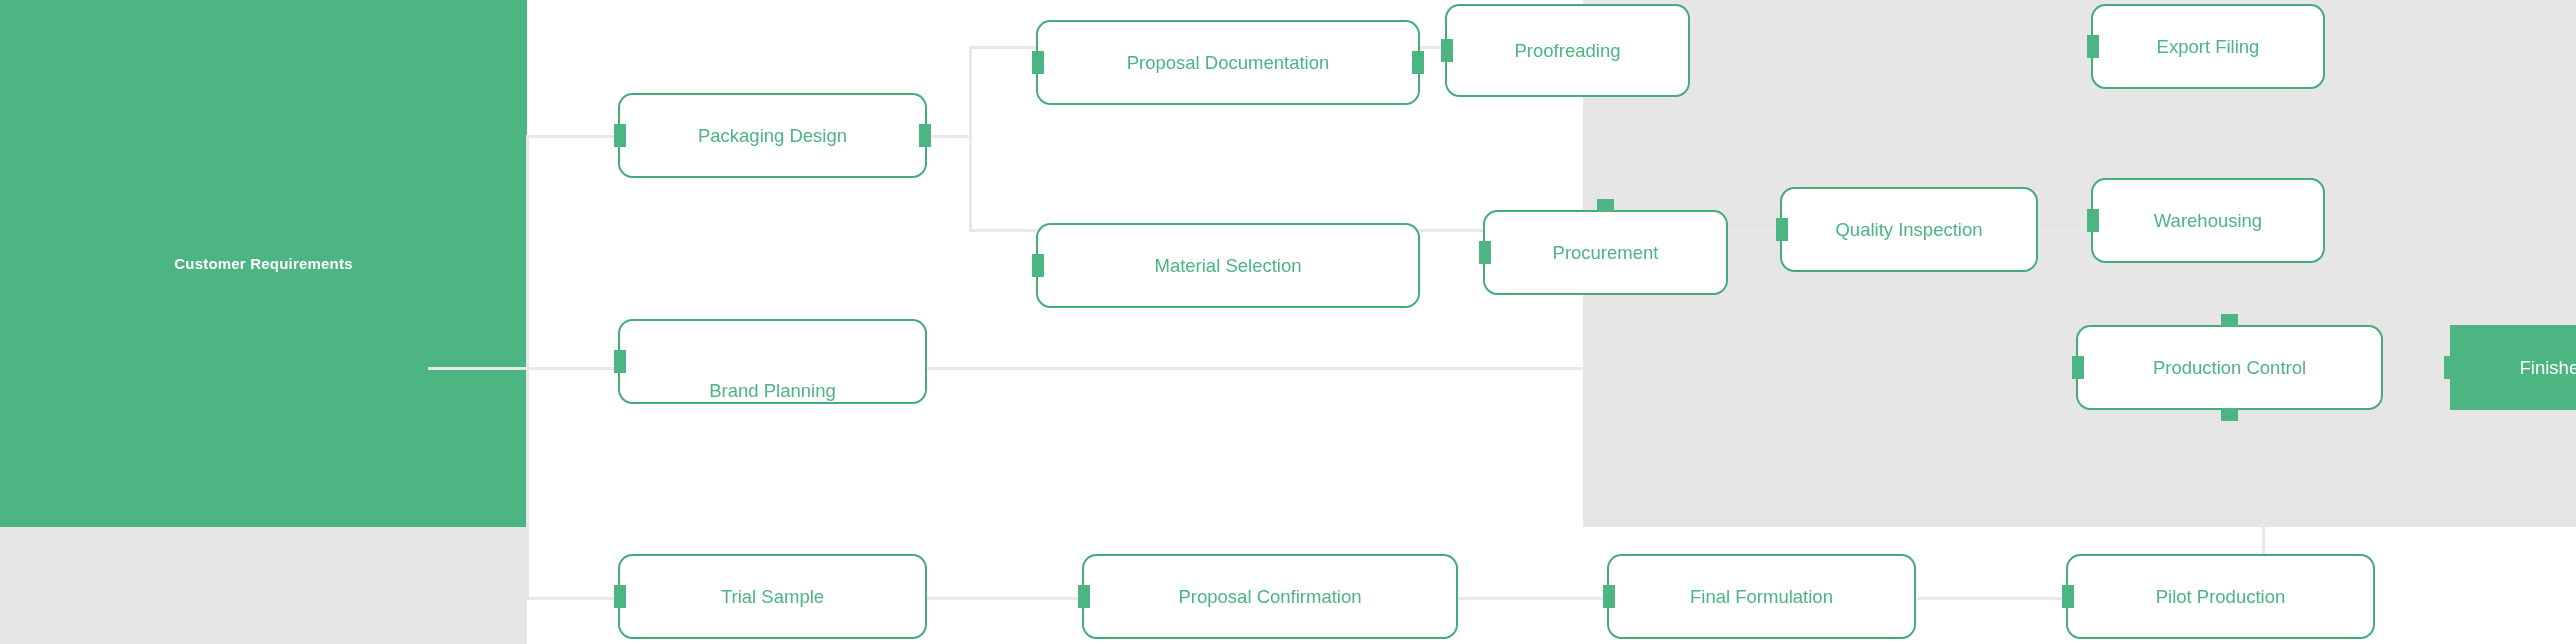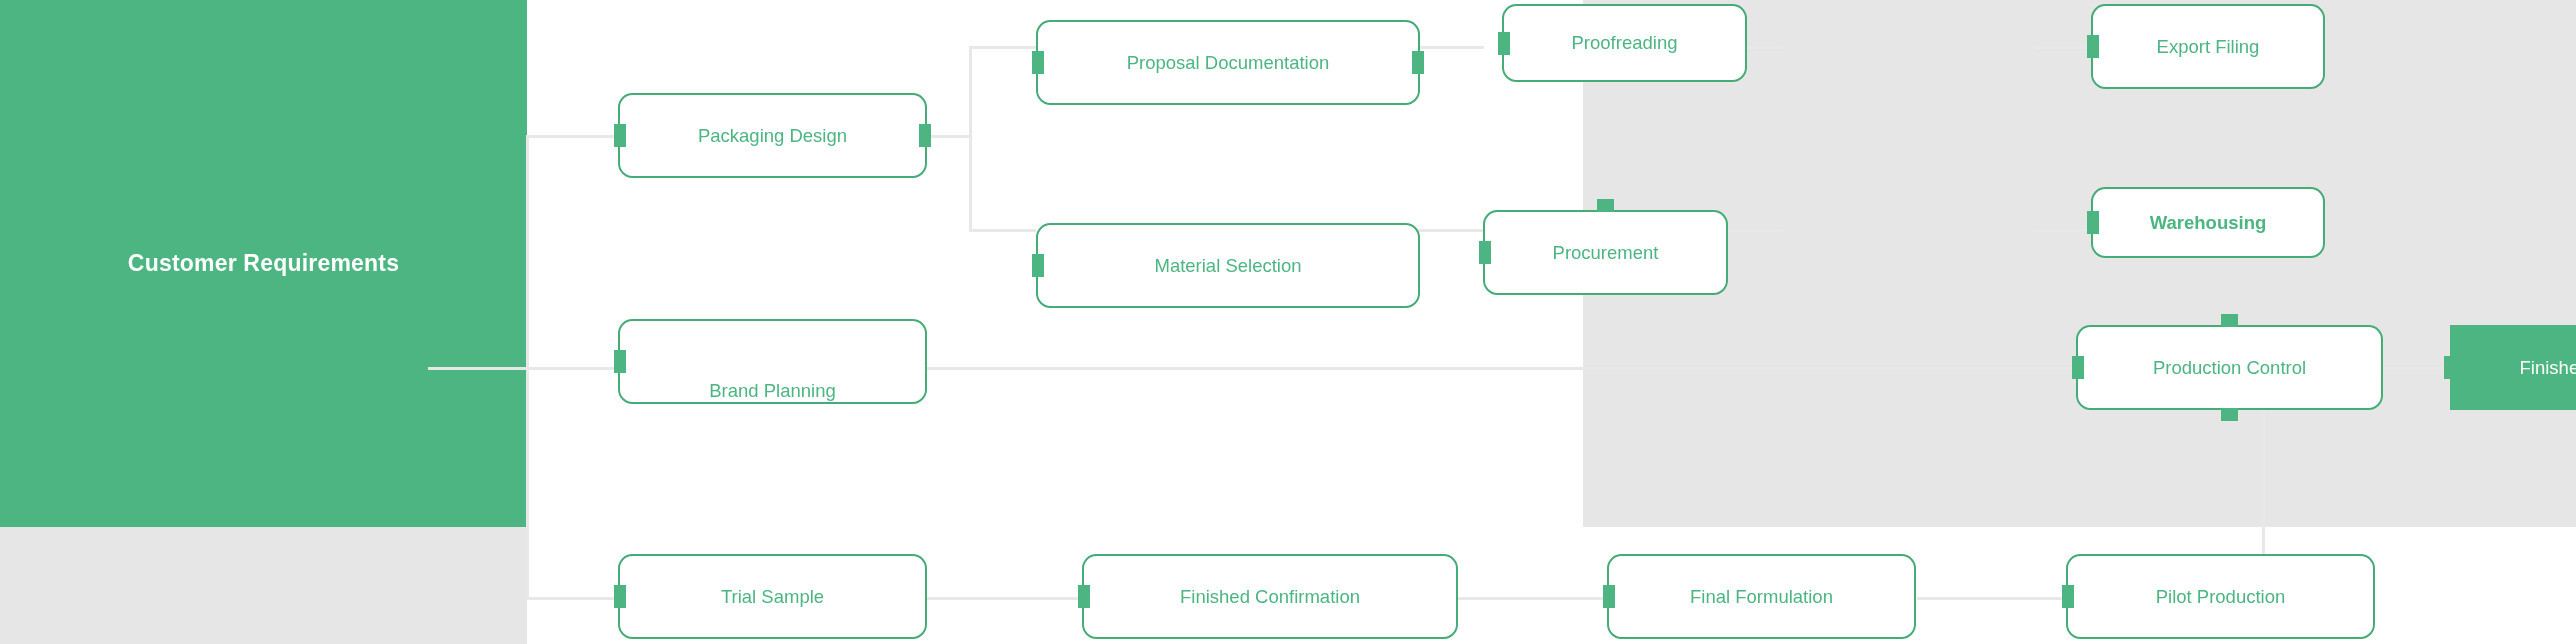--- a/index.html
+++ b/index.html
@@ -46,21 +46,21 @@
   #root-label {
     position: absolute;
     left: 0;
     top: 0;
     width: 527px;
     height: 527px;
     display: flex;
     align-items: center;
     justify-content: center;
     color: #ffffff;
-    font-size: 23px;
+    font-size: 15px;
     font-weight: bold;
     letter-spacing: 0.2px;
     white-space: nowrap;
   }
   
   .edge {
     position: absolute;
     background: #e8e8e8;
   }
   .edge.h { height: 3.1px; }
@@ -144,21 +144,21 @@
   <div class="edge h" style="left:1917px; top:597px; width:149px;"></div>
 
   <div class="edge v" style="left:2262px; top:407px; height:175px;"></div>
 
   <div class="node" style="left:1036px; top:4.1px; width:384px; height:85px;margin-top:16px;">
     <span class="port left"></span>
     <span class="port right"></span>
     <span>Proposal Documentation</span>
   </div>
 
-  <div class="node" style="left:1502px; top:4.1px; width:245px; height:78px;">
+  <div class="node" style="left:1445px; top:4.1px; width:245px; height:93px;">
     <span class="port left"></span>
     <span>Proofreading</span>
   </div>
 
 
   <div class="node" style="left:2091px; top:4.1px; width:234px; height:85px;">
     <span class="port left"></span>
     <span>Export Filing</span>
   </div>
 
@@ -172,22 +172,26 @@
     <span class="port left"></span>
     <span>Material Selection</span>
   </div>
 
   <div class="node" style="left:1483px; top:187px; width:245px; height:85px;margin-top:23px;">
     <span class="port left"></span>
     <span class="port top"></span>
     <span>Procurement</span>
   </div>
 
-
-  <div class="node" style="left:2091px; top:187px; width:234px; height:71px;font-weight:bold;">
+  <div class="node" style="left:1780px; top:187px; width:258px; height:85px;">
+    <span class="port left"></span>
+    <span>Quality Inspection</span>
+  </div>
+
+  <div class="node" style="left:2091px; top:178px; width:234px; height:85px;">
     <span class="port left"></span>
     <span>Warehousing</span>
   </div>
 
   <div class="node" style="left:618px; top:319px; width:309px; height:85px;align-items:flex-end;">
     <span class="port left"></span>
     <span>Brand Planning</span>
   </div>
 
   <div class="node" style="left:2076px; top:325px; width:307px; height:85px;text-align:right;">
@@ -202,21 +206,21 @@
     <span>Finished</span>
   </div>
 
   <div class="node" style="left:618px; top:554px; width:309px; height:85px;">
     <span class="port left"></span>
     <span>Trial Sample</span>
   </div>
 
   <div class="node" style="left:1082px; top:554px; width:376px; height:85px;">
     <span class="port left"></span>
-    <span>Finished Confirmation</span>
+    <span>Proposal Confirmation</span>
   </div>
 
   <div class="node" style="left:1607px; top:554px; width:309px; height:85px;">
     <span class="port left"></span>
     <span>Final Formulation</span>
   </div>
 
   <div class="node" style="left:2066px; top:554px; width:309px; height:85px;">
     <span class="port left"></span>
     <span>Pilot Production</span>

